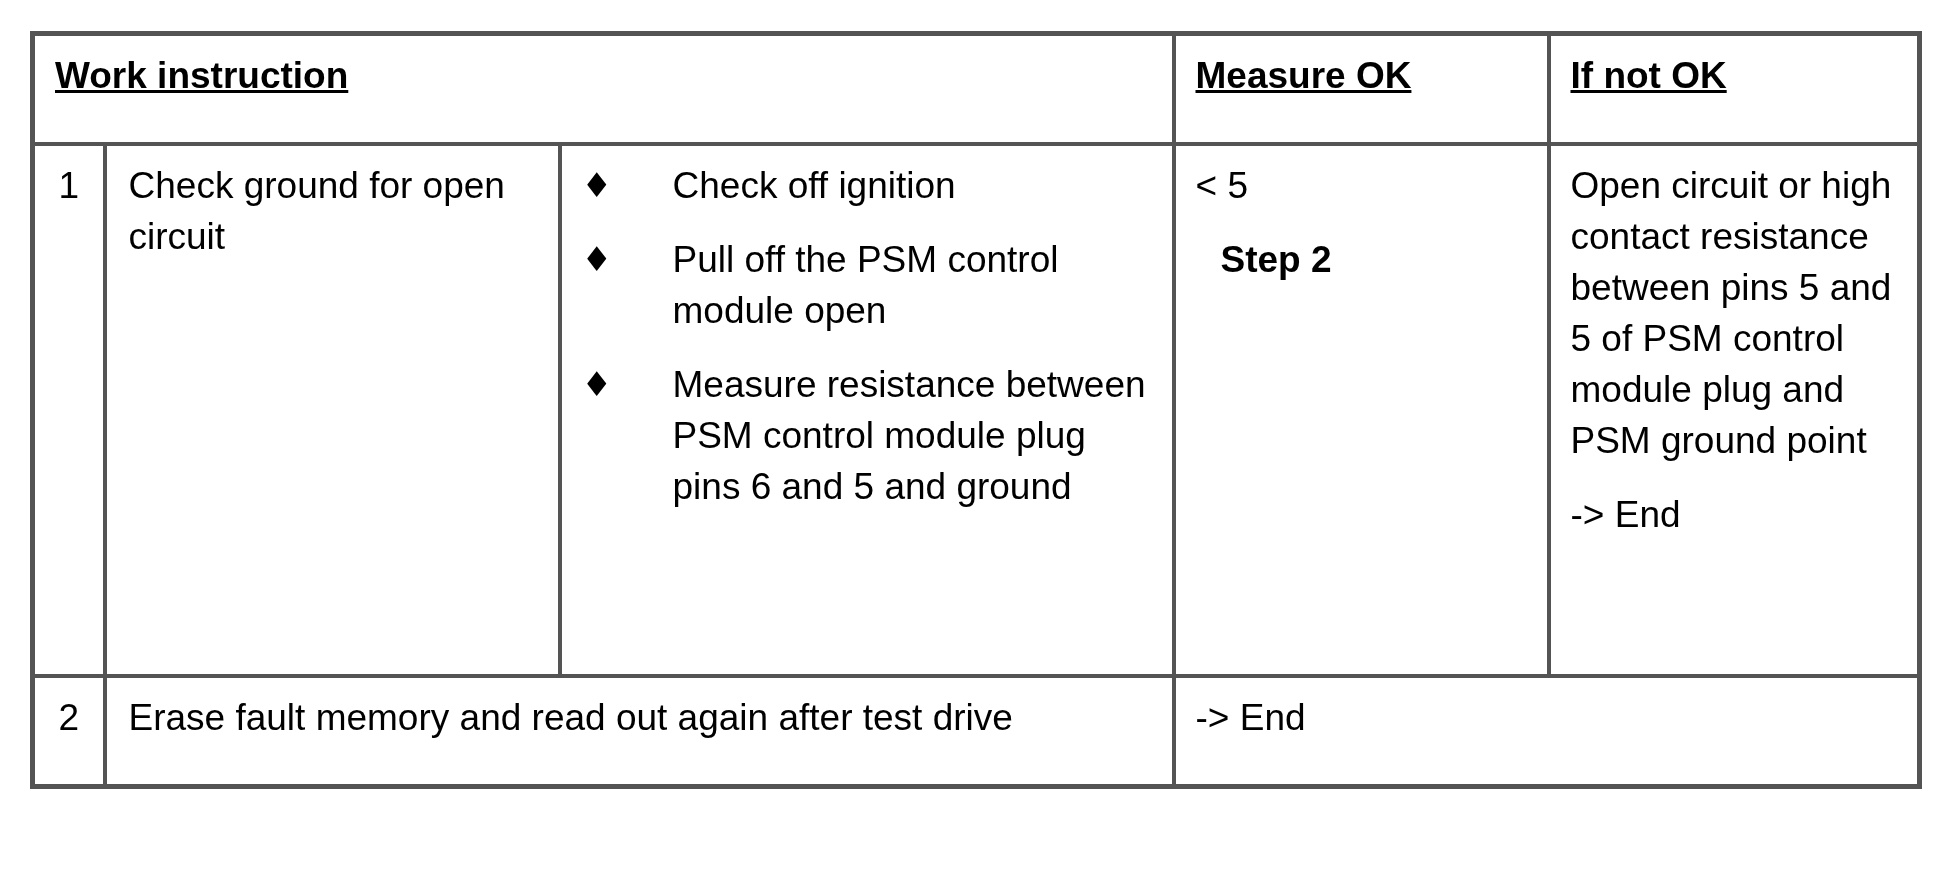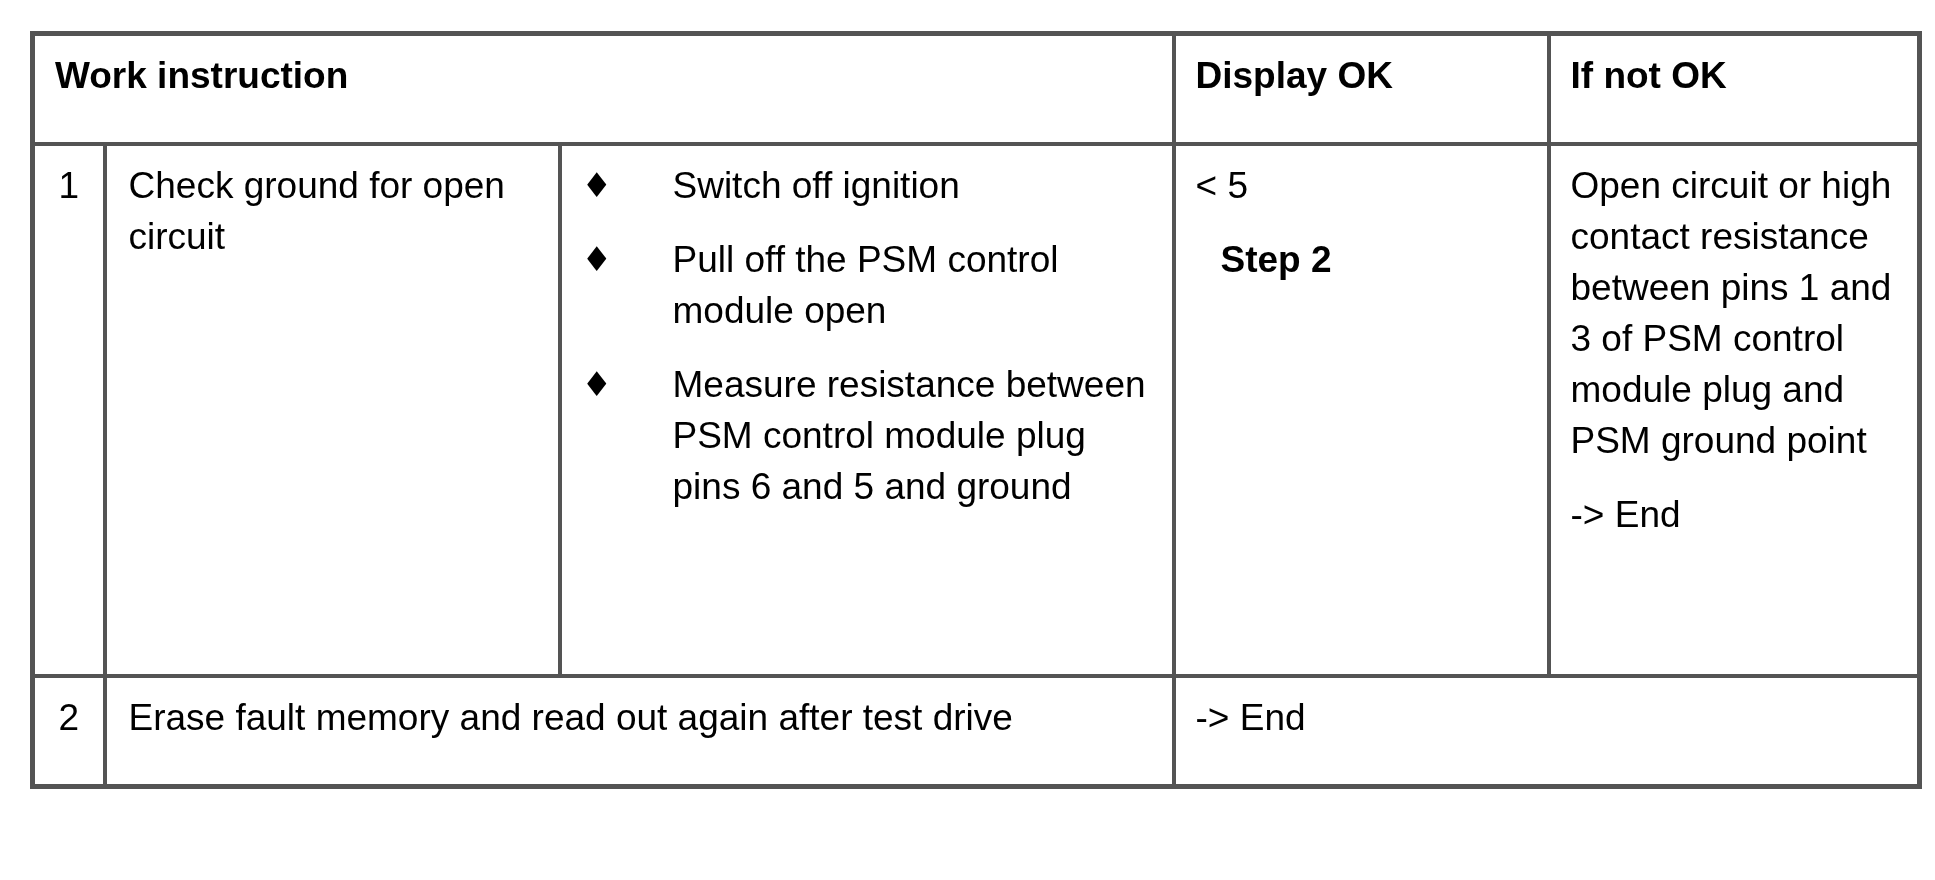--- a/index.html
+++ b/index.html
@@ -36,21 +36,21 @@
     vertical-align: top;
     text-align: left;
     font-size: 37px;
     line-height: 51px;
     padding: 14px 20px;
     overflow: hidden;
   }
   th {
     font-weight: bold;
   }
-  tr.header-row   { height: 110px; }
+  tr.header-row   { height: 110px; text-decoration: underline; }
   tr.body-row-1   { height: 532px; }
   tr.body-row-2   { height: 111px; }
   td.num-cell {
     text-align: center;
     padding-left: 6px;
     padding-right: 6px;
   }
   td.task-cell { padding-left: 22px; }
   td.steps-cell { padding: 14px 16px 14px 20px; }
   .bullet-item {
@@ -81,47 +81,47 @@
       <col style="width:72px">
       <col style="width:455px">
       <col style="width:614px">
       <col style="width:375px">
       <col style="width:371px">
     </colgroup>
 
     <tbody>
         <tr class="header-row">
       <th colspan="3">Work instruction</th>
-      <th>Display OK</th>
+      <th>Measure OK</th>
       <th>If not OK</th>
     </tr>
 
     <tr class="body-row-1">
       <td class="num-cell">1</td>
       <td class="task-cell">Check ground for open circuit</td>
       <td class="steps-cell">
         <div class="bullet-item">
           <span class="bullet-marker">♦</span>
-          <span class="step-text">Switch off ignition</span>
+          <span class="step-text">Check off ignition</span>
         </div>
         <div class="bullet-item">
           <span class="bullet-marker">♦</span>
           <span class="step-text">Pull off the PSM control module open</span>
         </div>
         <div class="bullet-item">
           <span class="bullet-marker">♦</span>
           <span class="step-text">Measure resistance between PSM control module plug pins 6 and 5 and ground</span>
         </div>
       </td>
       <td>
         <div class="para">&lt; 5</div>
         <div class="para indent-step">Step 2</div>
       </td>
       <td>
-        <div class="para">Open circuit or high contact resistance between pins 1 and 3 of PSM control module plug and PSM ground point</div>
+        <div class="para">Open circuit or high contact resistance between pins 5 and 5 of PSM control module plug and PSM ground point</div>
         <div class="para">-&gt; End</div>
       </td>
     </tr>
 
     <tr class="body-row-2">
       <td class="num-cell">2</td>
       <td class="task-cell" colspan="2">Erase fault memory and read out again after test drive</td>
       <td colspan="2">-&gt; End</td>
     </tr>
   </tbody>

